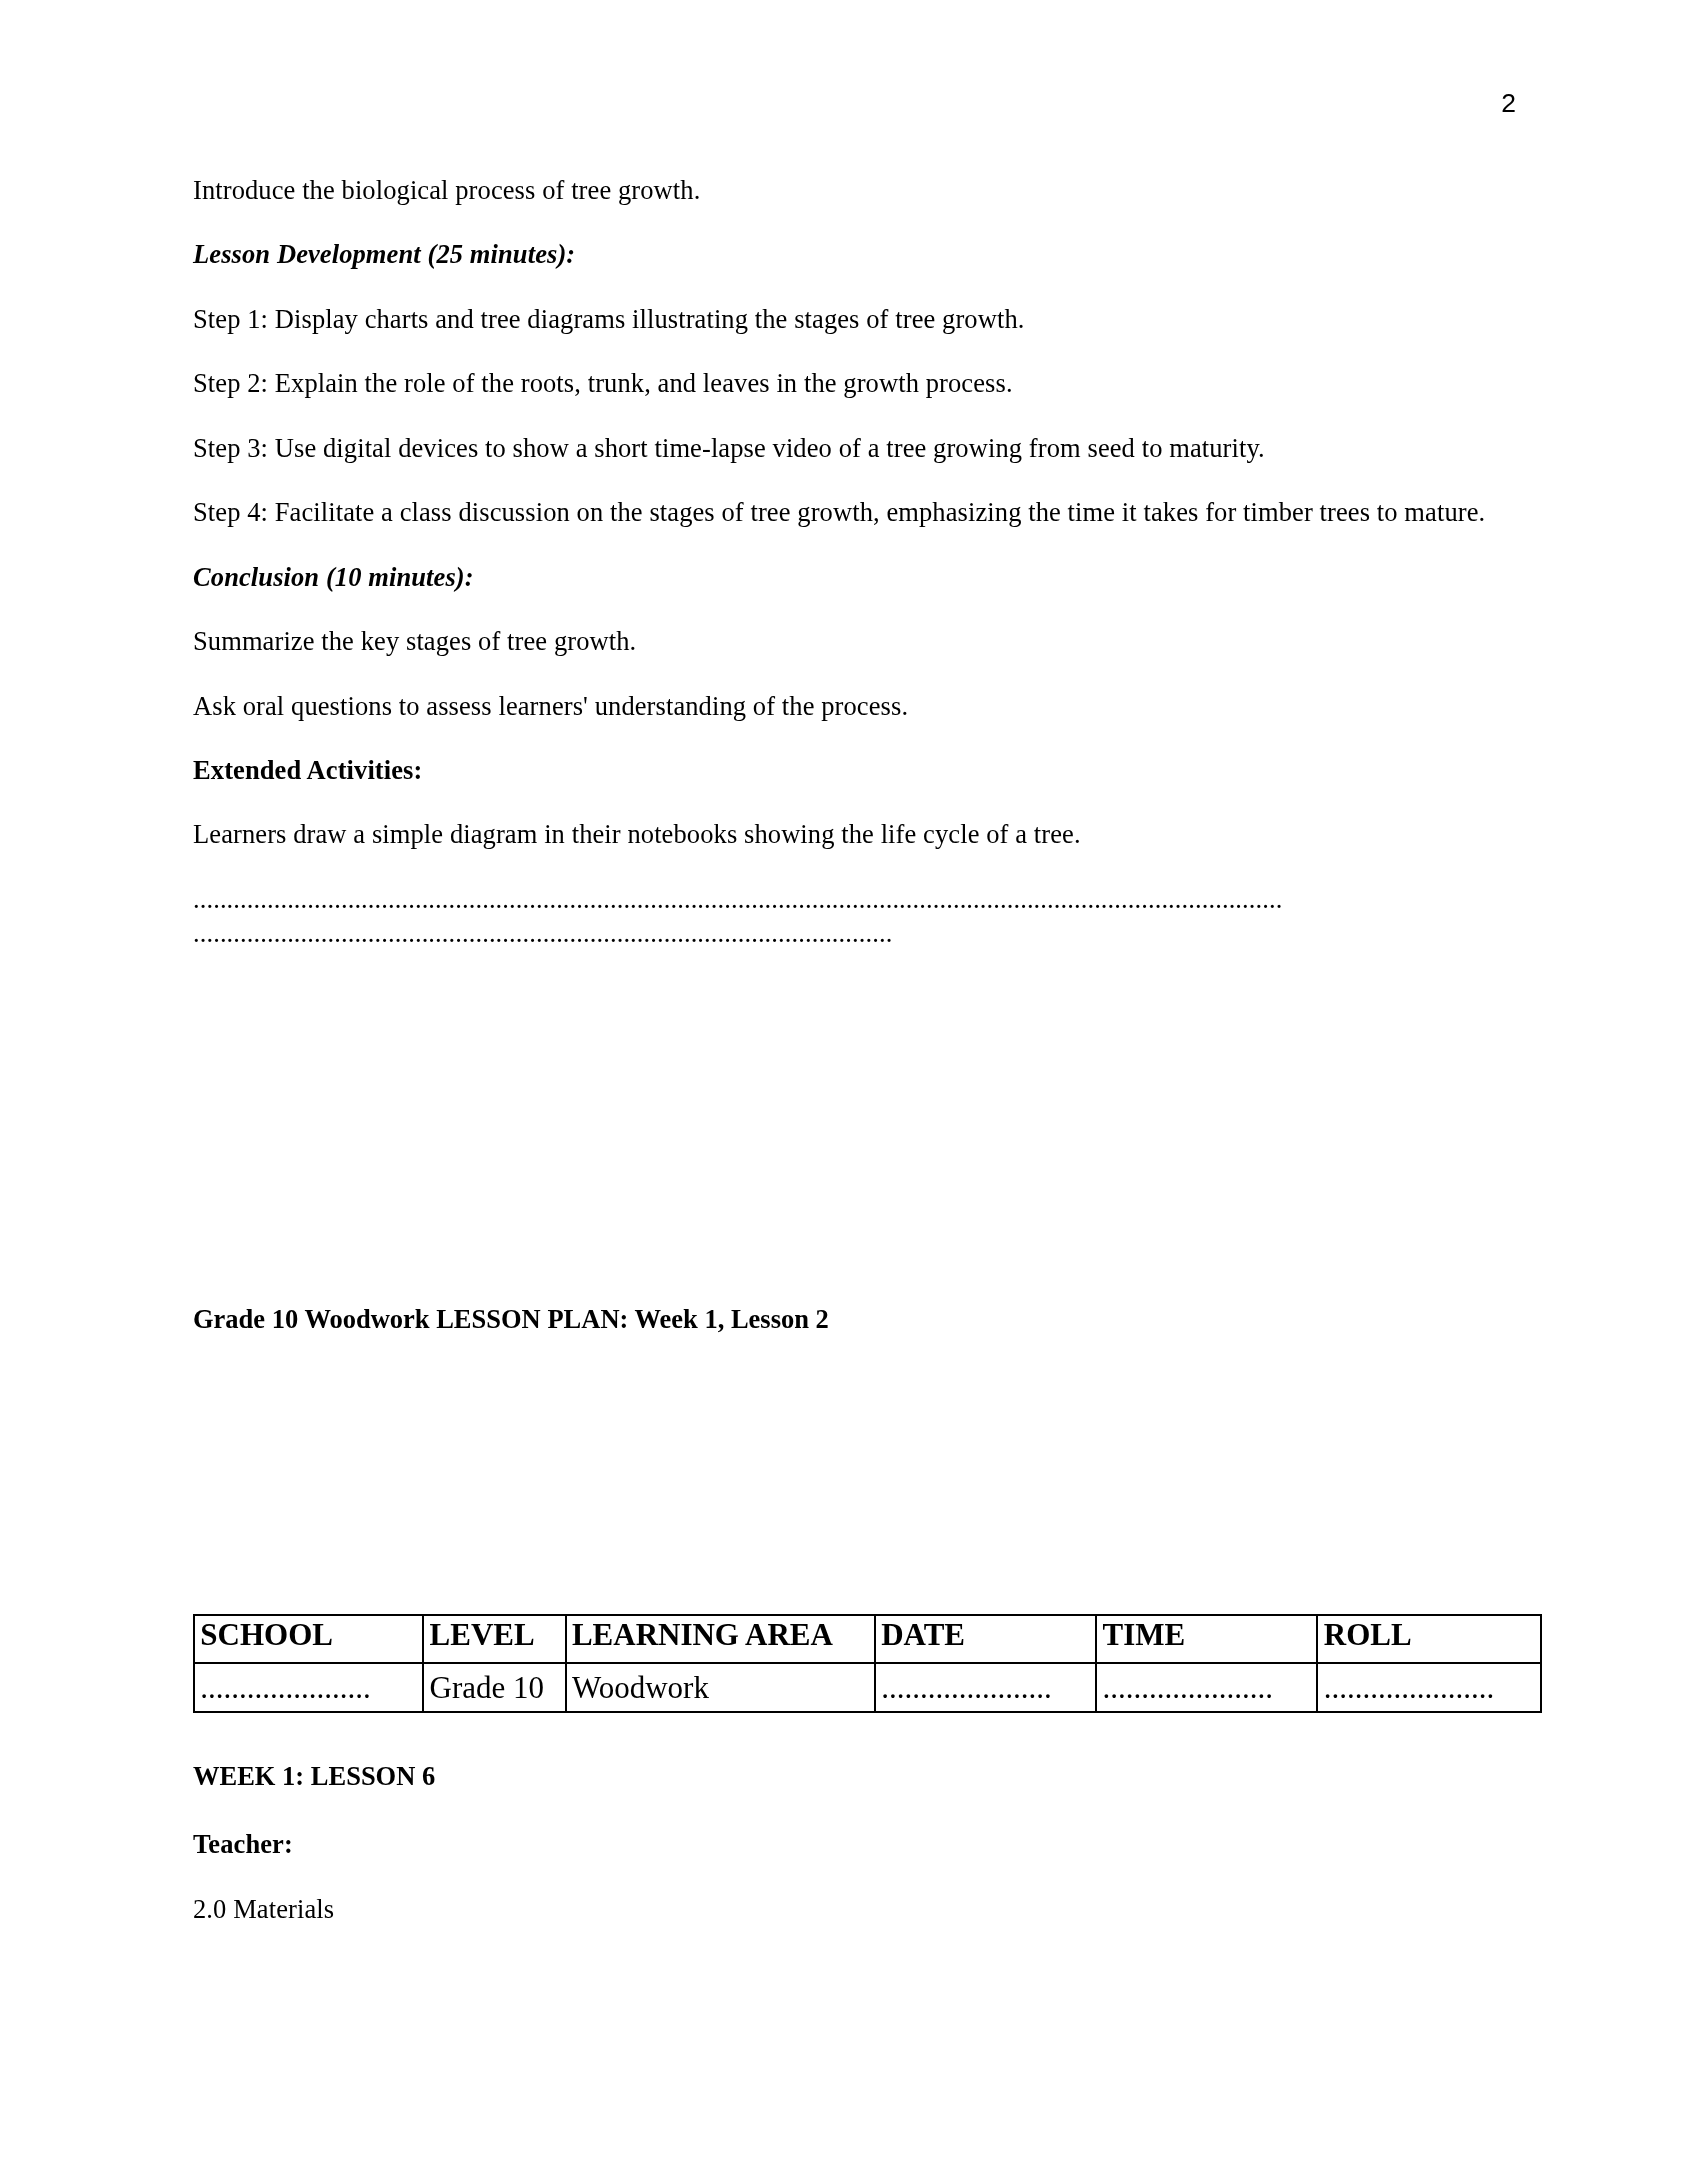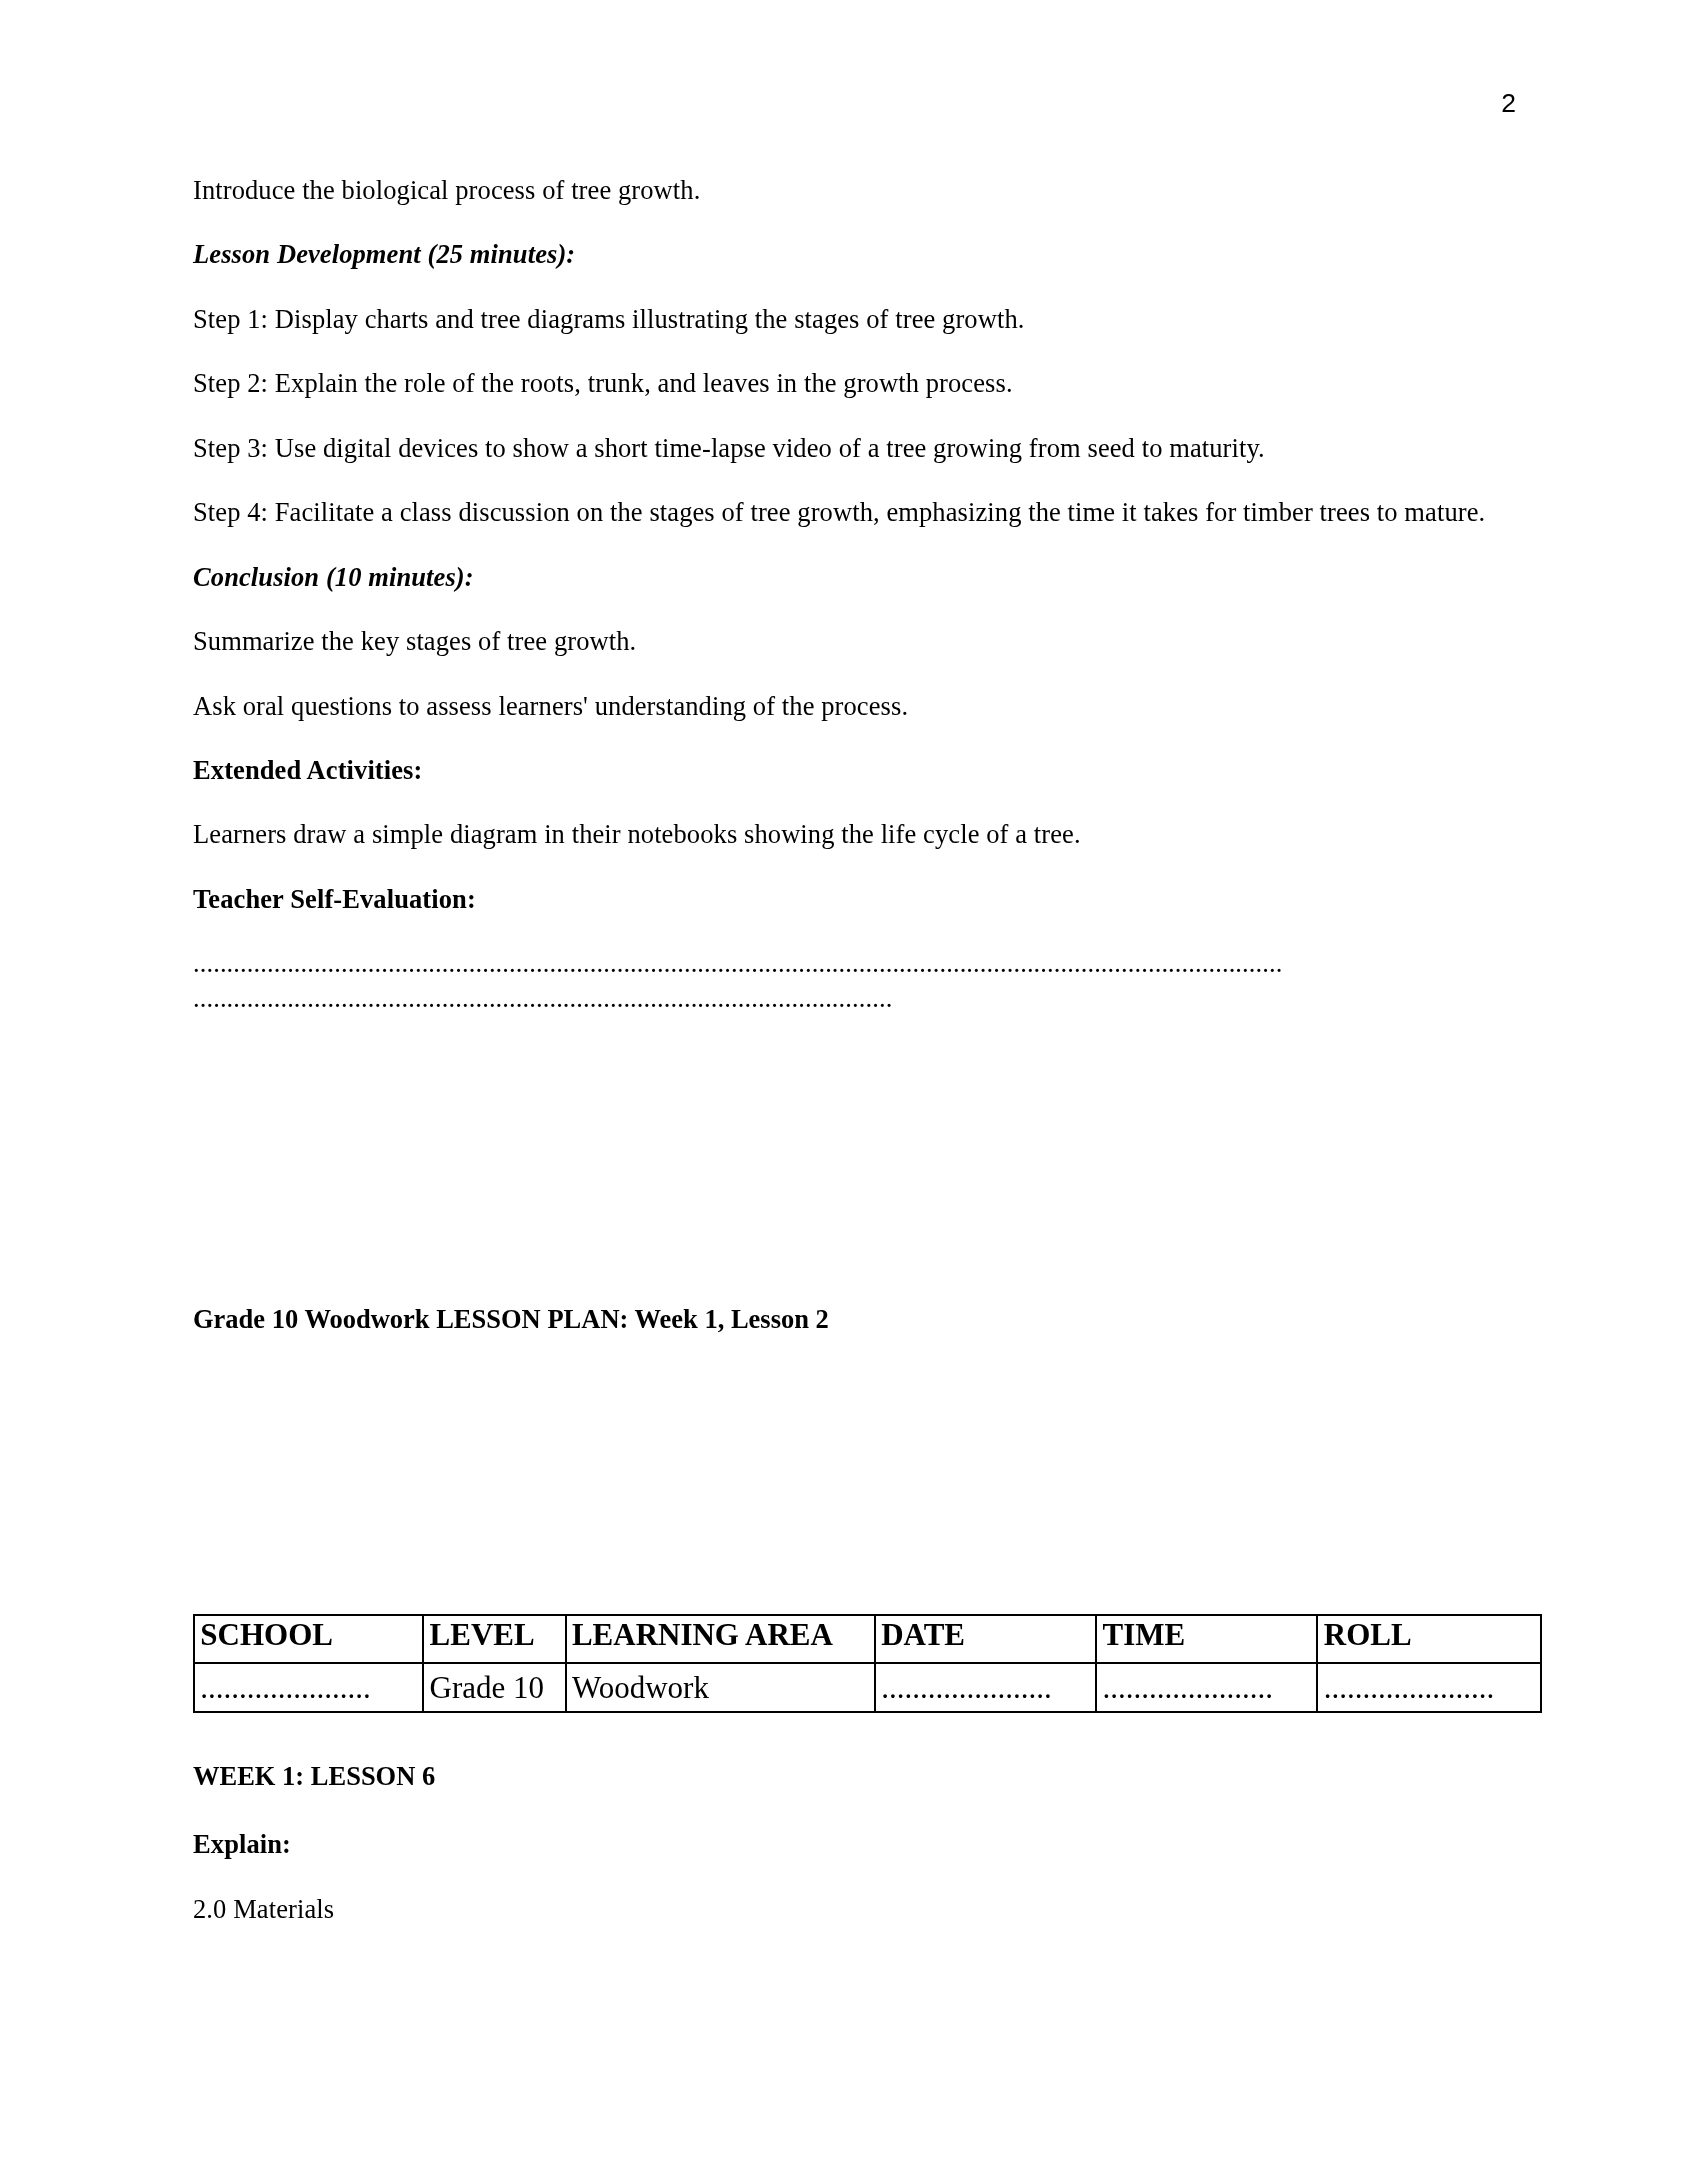--- a/index.html
+++ b/index.html
@@ -162,21 +162,20 @@
     <p class="heading-bolditalic">Conclusion (10 minutes):</p>
 
     <p class="body-text">Summarize the key stages of tree growth.</p>
 
     <p class="body-text">Ask oral questions to assess learners' understanding of the process.</p>
 
     <p class="heading-bold">Extended Activities:</p>
 
     <p class="body-text">Learners draw a simple diagram in their notebooks showing the life cycle of a tree.</p>
 
-    <p class="heading-bold">Teacher Self-Evaluation:</p>
 
     <div class="dots-block">
       <span class="dots-line long">..................................................................................................................................................................</span>
       <span class="dots-line short">........................................................................................................</span>
     </div>
 
   </div>
 
   <div class="plan-title">Grade 10 Woodwork LESSON PLAN: Week 1, Lesson 2</div>
 
@@ -204,18 +203,18 @@
         </td>
         <td class="col-roll">
           <span class="dots-cell w-std">......................</span>
         </td>
       </tr>
     </tbody>
   </table>
 
   <div class="bottom-block">
     <p class="week-line">WEEK 1: LESSON 6</p>
-    <p class="heading-bold">Explain:</p>
+    <p class="heading-bold">Teacher:</p>
     <p class="body-text">2.0 Materials</p>
   </div>
 
 </div>
 
 
 </body></html>

